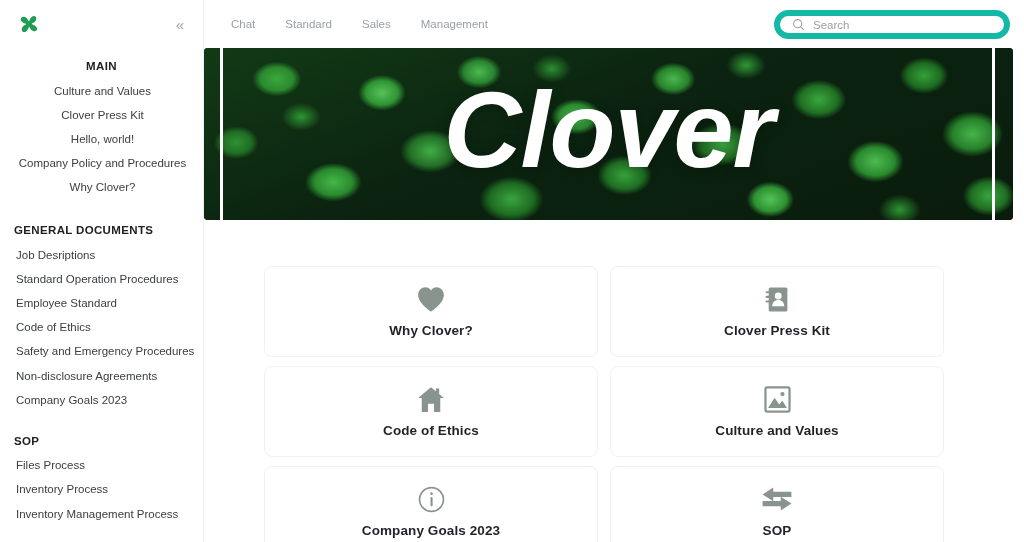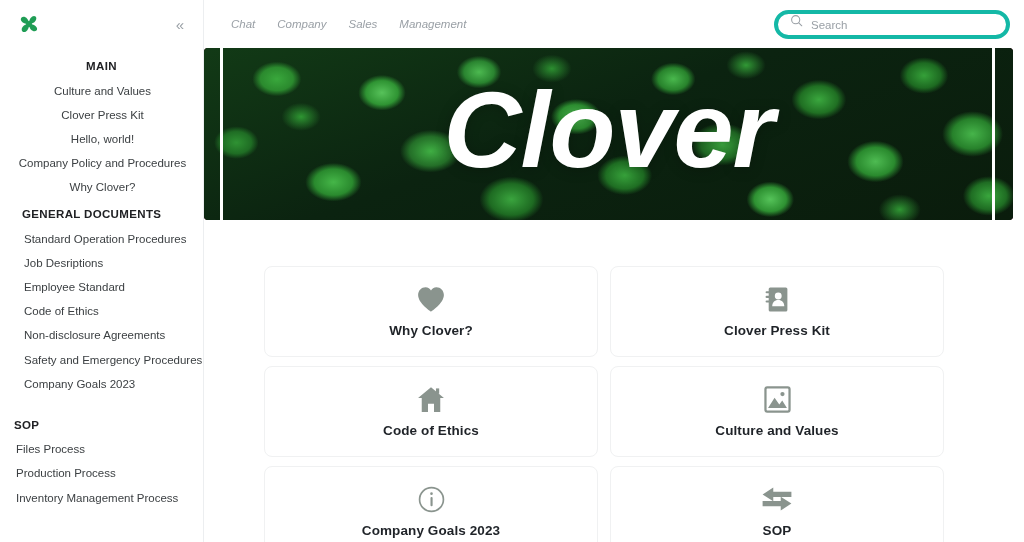--- a/index.html
+++ b/index.html
@@ -69,21 +69,21 @@
 
   .nav-section-title {
     font-size: 11.5px;
     font-weight: bold;
     color: #202124;
     letter-spacing: 0.35px;
     padding: 0 14px;
     margin-bottom: 7px;
   }
   .sec-main   { margin-top: 12px; text-align: center; }
-  .sec-gen    { margin-top: 8px; padding-left: 8px; }
+  .sec-gen    { margin-top: 24px; }
   .sec-sop    { margin-top: 22px; }
 
   .nav-item {
     font-size: 11.5px;
     color: #3c4043;
     padding: 5.5px 14px 5.5px 16px;
     line-height: 1.15;
     cursor: pointer;
     white-space: nowrap;
   }
@@ -102,41 +102,42 @@
     height: 48px;
     display: flex;
     align-items: center;
     padding: 0 14px 0 16px;
     position: relative;
   }
 
   .tabs {
     display: flex;
     align-items: flex-end;
-    font-style: italic;
+    gap: 8px;
   }
 
   .tab {
     font-size: 11.5px;
     color: #9aa0a6;
     padding: 5px 11px;
     border-radius: 6px;
     cursor: pointer;
     white-space: nowrap;
   }
 
   .search-wrap {
     position: absolute;
     right: 14px;
     top: 10px;
     width: 236px;
     height: 29px;
-    border: 4px solid #14b8a6;
+    border: 6px solid #14b8a6;
     border-radius: 16px;
     display: flex;
+    align-items: center;
     padding: 0 12px;
     gap: 8px;
     background: #ffffff;
   }
   .search-icon { flex: 0 0 auto; display: flex; color: #9aa0a6; }
   .search-input {
     border: none;
     outline: none;
     font-size: 11.5px;
     color: #3c4043;
@@ -285,45 +286,45 @@
       <div class="nav-section-title">MAIN</div>
       <div class="nav-item">Culture and Values</div>
       <div class="nav-item">Clover Press Kit</div>
       <div class="nav-item">Hello, world!</div>
       <div class="nav-item">Company Policy and Procedures</div>
       <div class="nav-item">Why Clover?</div>
     </div>
 
     <div class="nav-section sec-gen">
       <div class="nav-section-title">GENERAL DOCUMENTS</div>
+      <div class="nav-item">Job Desriptions</div>
       <div class="nav-item">Standard Operation Procedures</div>
-      <div class="nav-item">Job Desriptions</div>
       <div class="nav-item">Employee Standard</div>
       <div class="nav-item">Code of Ethics</div>
+      <div class="nav-item">Safety and Emergency Procedures</div>
       <div class="nav-item">Non-disclosure Agreements</div>
-      <div class="nav-item">Safety and Emergency Procedures</div>
       <div class="nav-item">Company Goals 2023</div>
     </div>
 
     <div class="nav-section sec-sop">
       <div class="nav-section-title">SOP</div>
       <div class="nav-item">Files Process</div>
-      <div class="nav-item">Production Process</div>
+      <div class="nav-item">Inventory Process</div>
       <div class="nav-item">Inventory Management Process</div>
 
     </div>
 
   </aside>
 
   <main class="main">
 
     <div class="topbar">
       <nav class="tabs">
         <div class="tab">Chat</div>
-        <div class="tab">Company</div>
+        <div class="tab">Standard</div>
         <div class="tab">Sales</div>
         <div class="tab">Management</div>
       </nav>
 
       <div class="search-wrap">
         <span class="search-icon">
           <svg width="13" height="13" viewBox="0 0 16 16" fill="none" aria-hidden="true">
             <circle cx="7" cy="7" r="5" stroke="currentColor" stroke-width="1.3"></circle>
             <line x1="10.8" y1="10.8" x2="14.5" y2="14.5" stroke="currentColor" stroke-width="1.3" stroke-linecap="round"></line>
           </svg>

